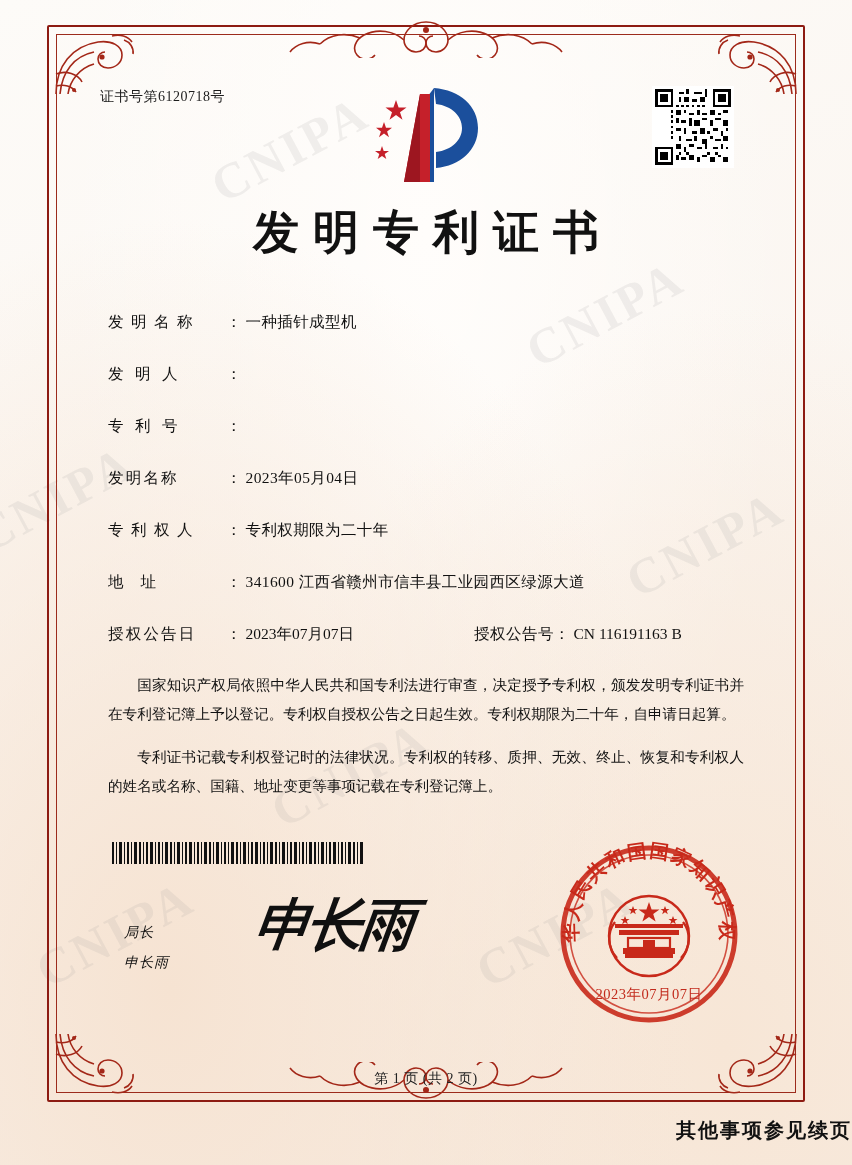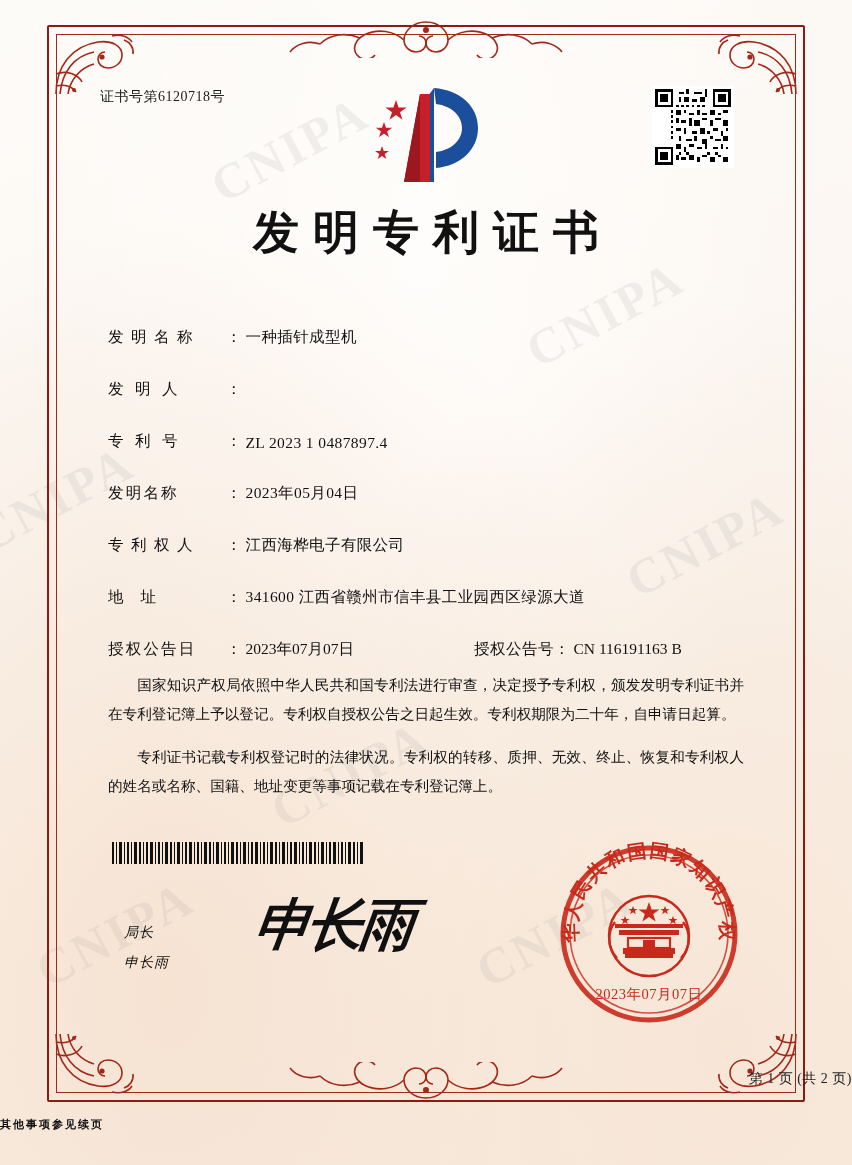--- a/index.html
+++ b/index.html
@@ -120,21 +120,21 @@
   }
 
   
   .fields {
     position: absolute;
     left: 108px; top: 296px;
     width: 640px;
   }
   .field-row {
     display: flex;
-    align-items: flex-end;
+    align-items: center;
     height: 52px;
     font-size: 15.5px;
     color: #111;
   }
   .field-label {
     width: 118px;
     flex: 0 0 118px;
     letter-spacing: 0.5px;
     white-space: nowrap;
   }
@@ -205,30 +205,30 @@
     font-size: 14.5px;
     color: #c22a1c;
     letter-spacing: 0.5px;
     font-family: "Liberation Serif", serif;
   }
 
   
   .page-num {
     position: absolute;
     left: 0; right: 0; top: 1070px;
-    text-align: right;
+    text-align: center;
     font-size: 14px;
     color: #222;
     letter-spacing: 0.5px;
   }
   .footer-note {
     position: absolute;
     left: 0; right: 0; top: 1117px;
-    text-align: left;
-    font-size: 11px;
+    text-align: right;
+    font-size: 20px;
     font-weight: 700;
     color: #111;
     letter-spacing: 2px;
   }
 </style>
 </head>
 <body>
 
 <div class="page">
 
@@ -449,33 +449,32 @@
     </div>
 
     <div class="field-row">
       <span class="field-label sp2">发明人</span>
       <span class="field-colon">：</span>
     </div>
 
     <div class="field-row">
       <span class="field-label sp2">专利号</span>
       <span class="field-colon">：</span>
-      <span class="field-value">ZL 2023 1 0487897.4</span>
     </div>
 
     <div class="field-row">
       <span class="field-label sp4">发明名称</span>
       <span class="field-colon">：</span>
       <span class="field-value">2023年05月04日</span>
     </div>
 
     <div class="field-row">
       <span class="field-label sp1">专利权人</span>
       <span class="field-colon">：</span>
-      <span class="field-value">江西海桦电子有限公司</span>
+      <span class="field-value">专利权期限为二十年</span>
     </div>
 
     <div class="field-row">
       <span class="field-label sp3">地址</span>
       <span class="field-colon">：</span>
       <span class="field-value">341600 江西省赣州市信丰县工业园西区绿源大道</span>
     </div>
 
     <div class="field-row dual">
       <span class="field-label sp4">授权公告日</span>

